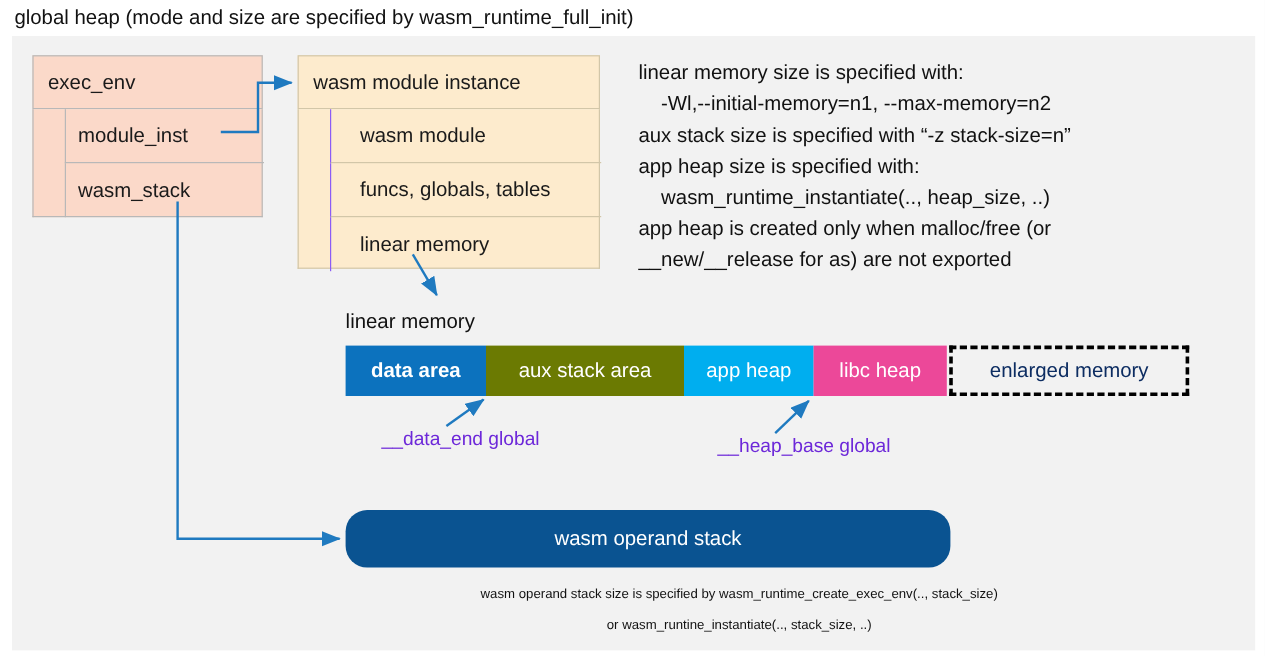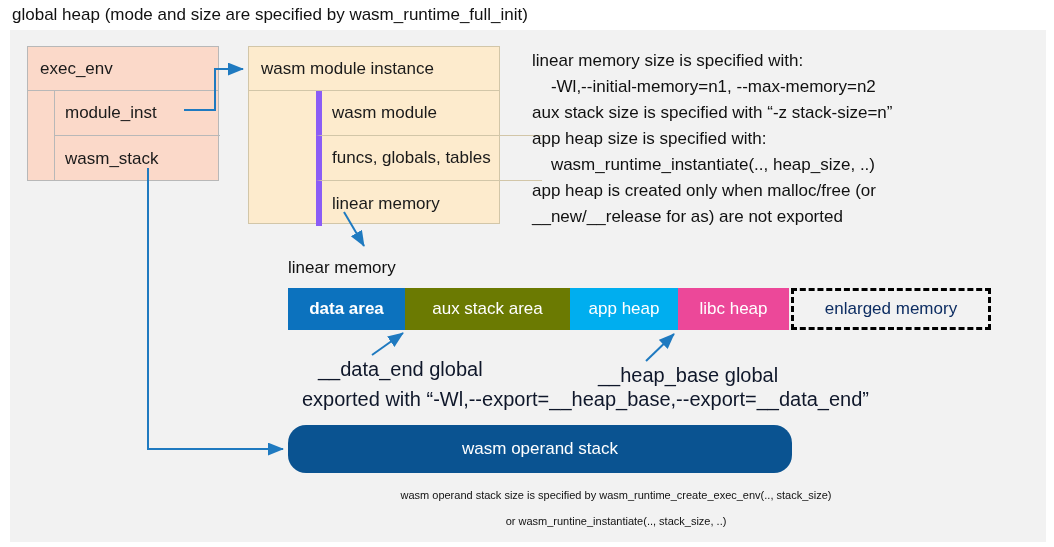--- a/index.html
+++ b/index.html
@@ -33,21 +33,21 @@
   #exec-env .hdr{position:absolute;left:0;top:0;width:192px;height:45px;border:1px solid #b8b8b8;background:#fbd9c9;display:flex;align-items:center;padding-left:12px;box-sizing:border-box;font-size:17px;}
   #exec-env .sub{position:absolute;left:0;top:45px;width:192px;height:90px;border:1px solid #b8b8b8;border-top:none;background:#fbd9c9;box-sizing:border-box;}
   #exec-env .subrow{position:absolute;left:26px;width:166px;height:45px;border-left:1px solid #b8b8b8;box-sizing:border-box;display:flex;align-items:center;padding-left:10px;font-size:17px;}
   #exec-env .subrow.r1{top:0;border-bottom:1px solid #b8b8b8;}
   #exec-env .subrow.r2{top:45px;}
 
   
   #wmi{left:248px;top:46px;width:252px;height:178px;}
   #wmi .hdr{position:absolute;left:0;top:0;width:252px;height:45px;border:1px solid #d2c6a8;background:#fdebcd;display:flex;align-items:center;padding-left:12px;box-sizing:border-box;font-size:17px;}
   #wmi .sub{position:absolute;left:0;top:45px;width:252px;height:133px;border:1px solid #d2c6a8;border-top:none;background:#fdebcd;box-sizing:border-box;}
-  #wmi .subrow{position:absolute;left:26px;width:226px;height:45px;border-left:6px solid #8b5cf6;box-sizing:border-box;display:flex;align-items:center;padding-left:10px;font-size:17px;margin-left:41px;}
+  #wmi .subrow{position:absolute;left:26px;width:226px;height:45px;border-left:1px solid #8b5cf6;box-sizing:border-box;display:flex;align-items:center;padding-left:24px;font-size:17px;}
   #wmi .subrow.r1{top:0;border-bottom:1px solid #d2c6a8;}
   #wmi .subrow.r2{top:45px;border-bottom:1px solid #d2c6a8;}
   #wmi .subrow.r3{top:90px;}
 
   
   .info{
     position:absolute;left:532px;top:48px;width:510px;
     font-size:17px;line-height:26px;color:#111;white-space:pre;
   }
 
@@ -58,21 +58,21 @@
   #membar{position:absolute;left:288px;top:288px;height:42px;display:flex;}
   #membar .seg{
     box-sizing:border-box;height:42px;display:flex;align-items:center;justify-content:center;
     color:#ffffff;font-size:17px;white-space:nowrap;
   }
   #membar .seg.dashed{
     background:#f2f2f2;color:#0d2d62;border:3px dashed #000000;
   }
 
   
-  .anno{position:absolute;font-size:20px;color:#0f172a;white-space:nowrap;}
+  .anno{position:absolute;font-size:16px;color:#6d28d9;white-space:nowrap;}
   #anno-data-end{left:318px;top:358px;}
   #anno-heap-base{left:598px;top:364px;}
   #anno-export{left:302px;top:388px;}
 
   
   #opstack{
     position:absolute;left:288px;top:425px;width:504px;height:48px;
     background:#0a5391;color:#fff;font-size:17px;
     display:flex;align-items:center;justify-content:center;border-radius:18px;
   }
@@ -124,21 +124,20 @@
   <div id="membar">
       <div class="seg" style="width: 117px; background: rgb(12, 114, 190); color: rgb(255, 255, 255); font-weight: bold;">data area</div>
       <div class="seg" style="width: 165px; background: rgb(107, 122, 2); color: rgb(255, 255, 255);">aux stack area</div>
       <div class="seg" style="width: 108px; background: rgb(0, 174, 239); color: rgb(255, 255, 255);">app heap</div>
       <div class="seg" style="width: 111px; background: #ec4899; color: rgb(255, 255, 255);">libc heap</div>
       <div class="seg dashed" style="width: 200px; color: rgb(13, 45, 98); margin-left: 2px;">enlarged memory</div>
     </div>
 
   <div class="anno" id="anno-data-end">__data_end global</div>
   <div class="anno" id="anno-heap-base">__heap_base global</div>
-  <div class="anno" id="anno-export">exported with “-Wl,--export=__heap_base,--export=__data_end”</div>
 
   <div id="opstack" style="background: rgb(10, 83, 145);">wasm operand stack</div>
 
   <div class="bottom">wasm operand stack size is specified by wasm_runtime_create_exec_env(.., stack_size)
 or wasm_runtine_instantiate(.., stack_size, ..)</div>
 
   <svg class="arrows" viewBox="0 0 1054 547">
     <defs>
       <marker id="ah" markerWidth="9" markerHeight="9" refX="7.5" refY="3.2" orient="auto">
         <path d="M0,0 L8,3.2 L0,6.4 z" fill="#1f7ac0"></path>

